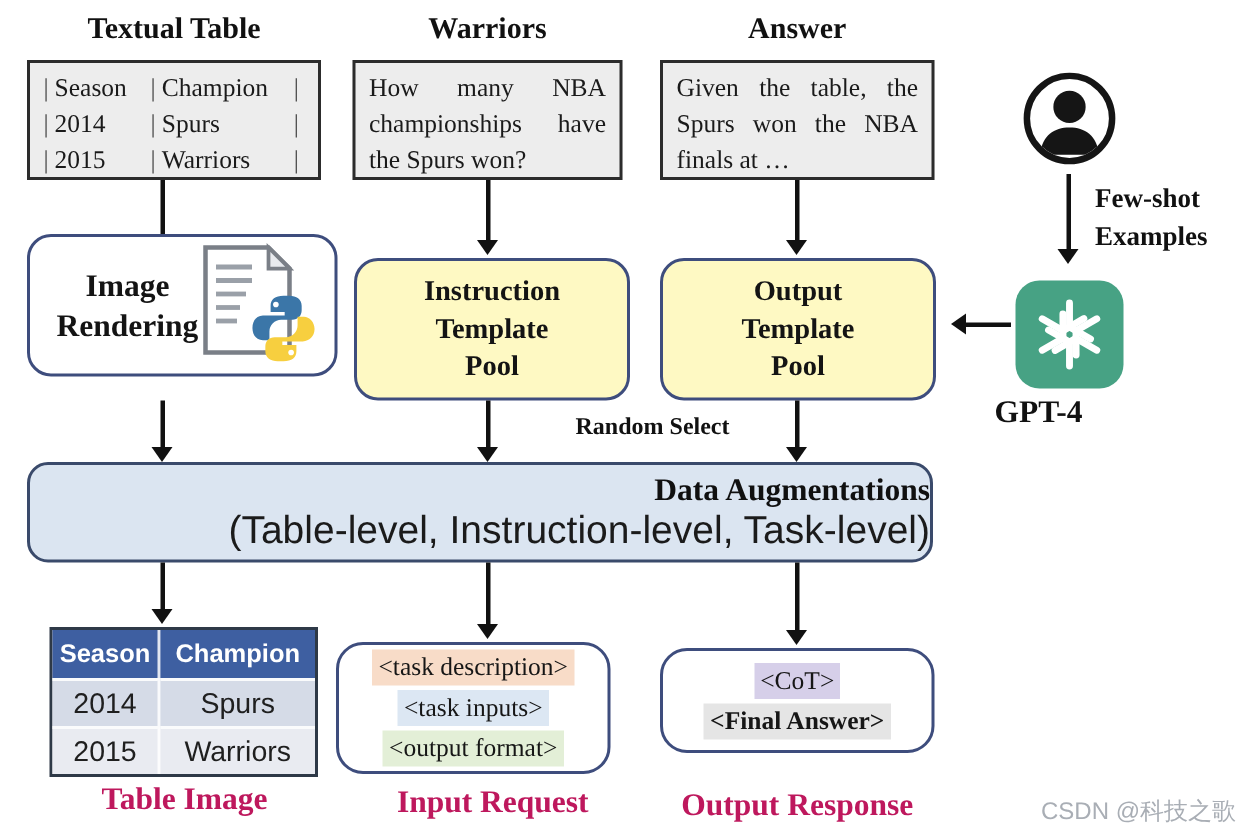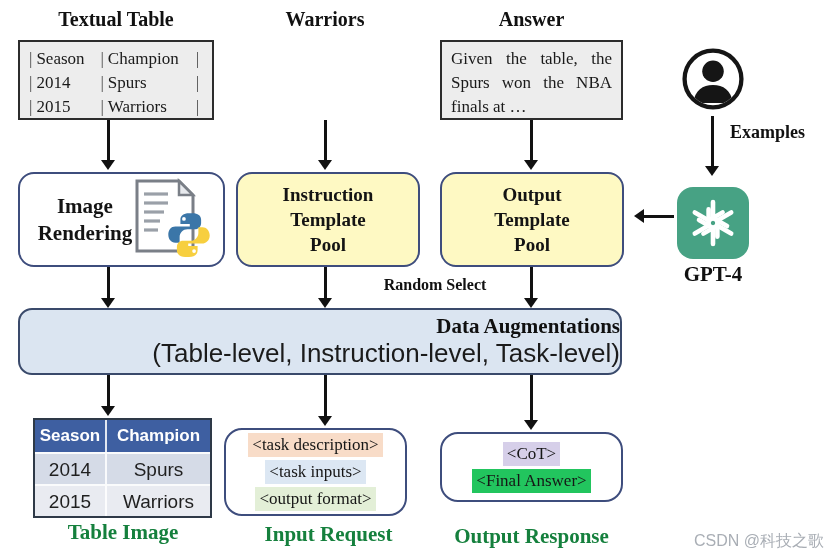--- a/index.html
+++ b/index.html
@@ -40,21 +40,21 @@
   .arrow-v::after { content:""; position:absolute; left:0; bottom:0;
     border-left:7px solid transparent; border-right:7px solid transparent; border-top:10px solid #111; }
   .arrow-left { position:absolute; height:14px; }
   .arrow-left::before { content:""; position:absolute; left:8px; right:0; top:5.5px; height:3px; background:#111; }
   .arrow-left::after { content:""; position:absolute; left:0; top:0;
     border-top:7px solid transparent; border-bottom:7px solid transparent; border-right:10px solid #111; }
 
   .fewshot { position:absolute; font-weight:bold; font-size:18px; line-height:1.4; color:#111; }
   .gpt-badge { position:absolute; width:72px; height:72px; border-radius:16px; background:#47a284;
     display:flex; align-items:center; justify-content:center; }
-  .gpt-label { position:absolute; text-align:center; font-weight:bold; font-size:21px; color:#111; }
+  .gpt-label { position:absolute; font-weight:bold; font-size:21px; color:#111; }
   .random-select { position:absolute; font-weight:bold; font-size:16px; color:#111; text-align:center; }
 
   .da-box {
     position:absolute; left:18px; top:308px; width:604px; height:67px;
     background:#dbe5f1; border:2.5px solid #3a4a6b; border-radius:14px;
     display:flex; flex-direction:column; align-items:flex-end; justify-content:center;
   }
   .da-title { font-weight:bold; font-size:21px; color:#101010; line-height:1.15; }
   .da-sub { font-family:"Liberation Sans", sans-serif; font-size:26px; color:#1b1b1b; line-height:1.2; }
 
@@ -67,23 +67,23 @@
   .mt-c2 { flex:1; }
   .mt-r1 .mt-cell { background:#d5dbe7; border-top:2px solid #fafbfc; }
   .mt-r2 .mt-cell { background:#e9ebf1; border-top:2px solid #fafbfc; }
 
   .tag-box { flex-direction:column; gap:3px; }
   .tag { font-size:17px; color:#161616; padding:0 4px; line-height:24px; white-space:nowrap; }
   .tag-peach { background:#f8dcc8; }
   .tag-blue { background:#dce7f3; }
   .tag-green { background:#e3efd7; }
   .tag-lav { background:#d6cfe9; }
-  .tag-yellow { background:#22c55e; }
-
-  .blabel { position:absolute; text-align:center; font-weight:bold; font-size:21px; color:#15803d; }
+  .tag-yellow { background:#e5e5e5;font-weight:bold; }
+
+  .blabel { position:absolute; text-align:center; font-weight:bold; font-size:21px; color:#be185d; }
   .watermark { position:absolute; right:8px; bottom:6px; font-family:"Liberation Sans", sans-serif;
     font-size:16px; color:#a9aeb5; }
 </style>
 </head>
 <body>
 
 <div id="stage">
 
   <div class="hdr" style="left:18px; top:8px; width:196px;">Textual Table</div>
   <div class="hdr" style="left:235px; top:8px; width:180px;">Warriors</div>
@@ -106,20 +106,23 @@
     </div>
     <div class="tt-line">
       <span class="pipe">|</span>
         <span class="c1">2015</span>
         <span class="pipe">|</span>
         <span class="c2">Warriors</span>
         <span class="pipe">|</span>
     </div>
   </div>
 
+  <div class="gbox jtext" style="left:235px; top:40px; width:180px; height:80px;">
+    <span>How many NBA championships have the Spurs won?</span>
+  </div>
 
   <div class="gbox jtext" style="left:440px; top:40px; width:183px; height:80px;">
     <span>Given the table, the Spurs won the NBA finals at …</span>
   </div>
 
   <div style="position:absolute; left:682px; top:48px;">
     <svg width="62" height="62" viewBox="0 0 72 72">
       <defs>
           <clipPath id="pc">
             <circle cx="36" cy="36" r="30.5"></circle>
@@ -130,24 +133,25 @@
       <path d="M13 64 c2 -15 11 -21 23 -21 s21 6 23 21 z" fill="#151515" clip-path="url(#pc)"></path>
     </svg>
   </div>
 
   <div class="arrow-v" style="left:101px; top:120px; height:50px;"></div>
   <div class="arrow-v" style="left:318px; top:120px; height:50px;"></div>
   <div class="arrow-v" style="left:524px; top:120px; height:50px;"></div>
 
   <div class="arrow-v" style="left:705px; top:116px; height:60px;"></div>
   <div class="fewshot" style="left:730px; top:120px;">
+    <div>Few-shot</div>
     <div>Examples</div>
   </div>
 
-  <div class="rbox white" style="left:18px; top:172px; width:207px; height:95px;">
+  <div class="rbox white" style="left:18px; top:156px; width:207px; height:95px;">
     <div class="ir-inner">
       <div class="ir-text">
         <div>Image</div>
         <div>Rendering</div>
       </div>
       <div class="icon-doc-py">
         <svg class="doc" width="62" height="76" viewBox="0 0 62 76">
           <path d="M3 3 h42 l14 14 v56 H3 z" fill="#ffffff" stroke="#7a7f87" stroke-width="3"></path>
           <path d="M45 3 v14 h14 z" fill="#e8eaee" stroke="#7a7f87" stroke-width="2.5"></path>
           <g stroke="#9aa0a8" stroke-width="3.2">

